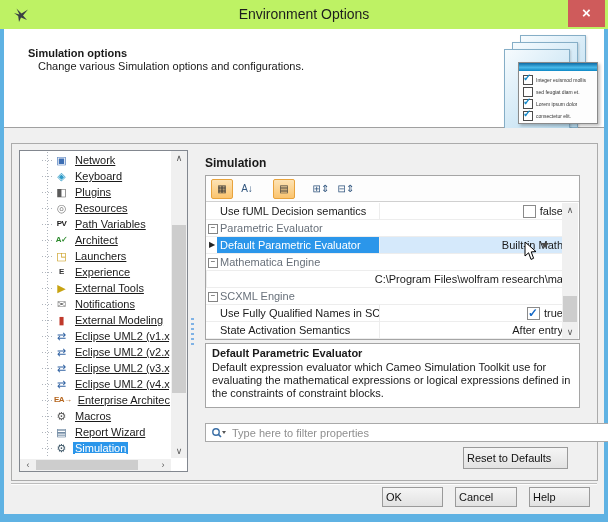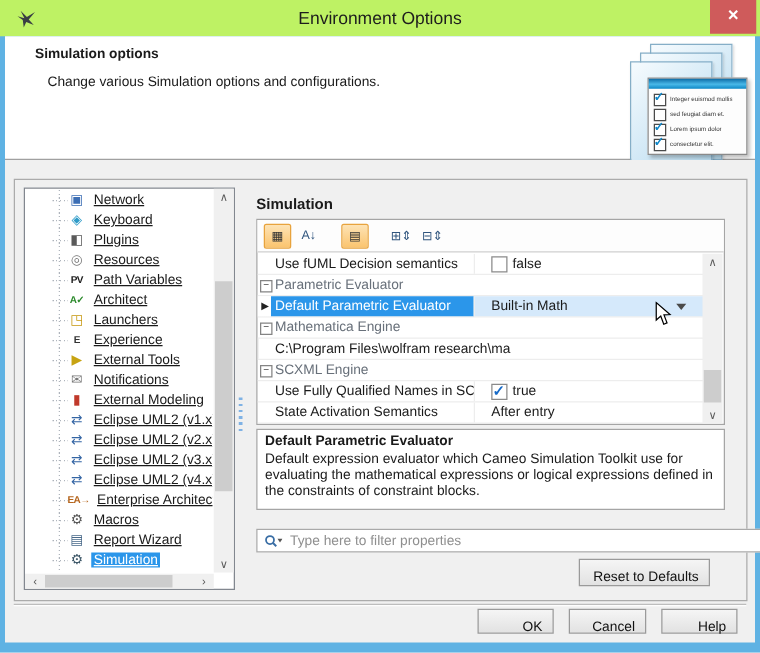--- a/index.html
+++ b/index.html
@@ -11,21 +11,21 @@
   
   #titlebar{left:0;top:0;width:608px;height:29px;background:#bef264;padding-left:36px;}
   #app-icon{left:13px;top:7px;width:16px;height:16px;}
   #win-title{left:0;top:0;width:608px;height:29px;line-height:29px;text-align:center;
              font-size:14px;color:#1d1d1d;}
   #close-btn{left:568px;top:0;width:37px;height:27px;background:#cf5b5b;color:#fff;
              text-align:center;line-height:26px;font-size:15px;font-weight:bold;cursor:default;}
 
   
   #header{left:4px;top:29px;width:600px;height:98px;background:#ffffff;border-bottom:1px solid #a0a0a0;}
-  #hdr-title{left:24px;top:8px;font-weight:bold;font-size:11px;}
+  #hdr-title{left:24px;top:18px;font-weight:bold;font-size:11px;}
   #hdr-sub{left:34px;top:31px;font-size:11px;}
 
   
   .page{border:1px solid #85aec7;background:linear-gradient(135deg,#f6fbfe 0%,#cfe7f5 60%,#b8dcf0 100%);
         box-shadow:1px 1px 2px rgba(0,0,0,.15);}
   #pageA{left:516px;top:6px;width:64px;height:84px;}
   #pageB{left:508px;top:13px;width:64px;height:84px;}
   #pageC{left:500px;top:20px;width:64px;height:84px;}
   #checkpanel{left:514px;top:33px;width:78px;height:60px;background:#fdfdfd;border:1px solid #8a8a8a;
               box-shadow:2px 2px 3px rgba(0,0,0,.25);}
@@ -79,21 +79,21 @@
            display:flex;align-items:center;padding-left:5px;box-sizing:border-box;background:#fdfdfd;}
   .tbtn{width:22px;height:20px;border:1px solid transparent;background:transparent;margin-right:3px;
         display:flex;align-items:center;justify-content:center;font-size:10px;color:#30557e;padding:0;}
   .tbtn.pressed{background:linear-gradient(#fde3b5,#fbc46e);border:1px solid #e8a33d;border-radius:2px;color:#333;}
   .tbtn.gap{margin-left:12px;}
 
   #grid{position:absolute;left:0;top:27px;width:357px;height:136px;overflow:hidden;}
   .grid-row{height:17px;display:flex;border-bottom:1px solid #ededed;box-sizing:border-box;}
   .cell{overflow:hidden;white-space:nowrap;}
   .cell.name{width:173px;padding-left:14px;box-sizing:border-box;line-height:16px;position:relative;}
-  .cell.value{flex:1;line-height:16px;padding-left:13px;position:relative;display:flex;align-items:center;}
+  .cell.value{flex:1;line-height:16px;padding-left:3px;position:relative;display:flex;align-items:center;justify-content:flex-end;}
   .grid-row.prop .cell.value{border-left:1px solid #ededed;}
   .expander{display:none;position:absolute;left:3px;top:0;color:#222;font-size:8px;line-height:16px;}
   .sec-box{display:none;position:absolute;left:2px;top:4px;width:8px;height:8px;border:1px solid #848484;
            background:#fff;line-height:6px;text-align:center;font-size:8px;color:#333;}
   .grid-row.section .sec-box{display:block;}
   .grid-row.section .nm{font-weight:normal;color:#68707a;}
   .grid-row.sel .cell.name{background:linear-gradient(to right,#fff 0,#fff 11px,#2b96ea 11px);color:#fff;}
   .grid-row.sel .expander{display:block;}
   .grid-row.sel .cell.value{background:#d5e9fb;}
   .cbx{display:none;width:11px;height:11px;border:1px solid #8a8a8a;background:#fff;margin-right:4px;
@@ -116,21 +116,21 @@
 
   
   #filter-box{left:205px;top:411px;width:440px;height:19px;background:#fff;border:1px solid #a9a9a9;
       box-sizing:border-box;display:flex;align-items:center;margin-top:12px;}
   #filter-icon{margin:0 4px 0 5px;flex:0 0 auto;display:flex;align-items:center;}
   #filter-input{border:none;outline:none;flex:1;font:11px "Liberation Sans",sans-serif;color:#444;}
   #filter-input::placeholder{color:#8f8f8f;}
 
   
   .btn{border:1px solid #9a9a9a;background:linear-gradient(#f5f5f5,#e2e2e2);font:11px "Liberation Sans",sans-serif;
-       text-align:right;color:#111;padding:8px;}
+       text-align:left;color:#111;padding:3px;}
   #reset-btn{left:463px;top:447px;width:105px;height:22px;}
   #sep{left:11px;top:483px;width:586px;height:0;border-top:1px solid #bdbdbd;border-bottom:1px solid #fdfdfd;}
   #ok-btn{left:382px;top:487px;width:61px;height:20px;}
   #cancel-btn{left:455px;top:487px;width:62px;height:20px;}
   #help-btn{left:529px;top:487px;width:61px;height:20px;}
 
   
   #cursor{left:524px;top:241px;width:14px;height:20px;pointer-events:none;}
 </style>
 </head>

